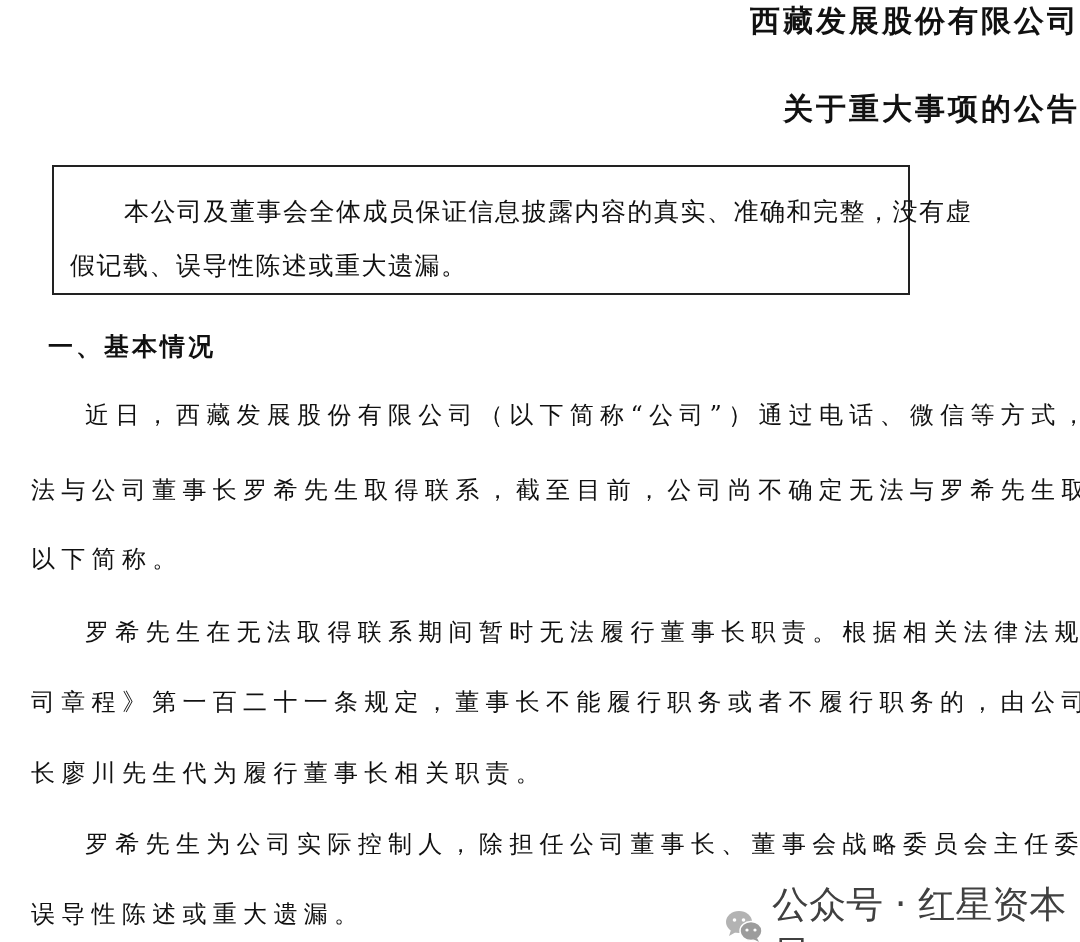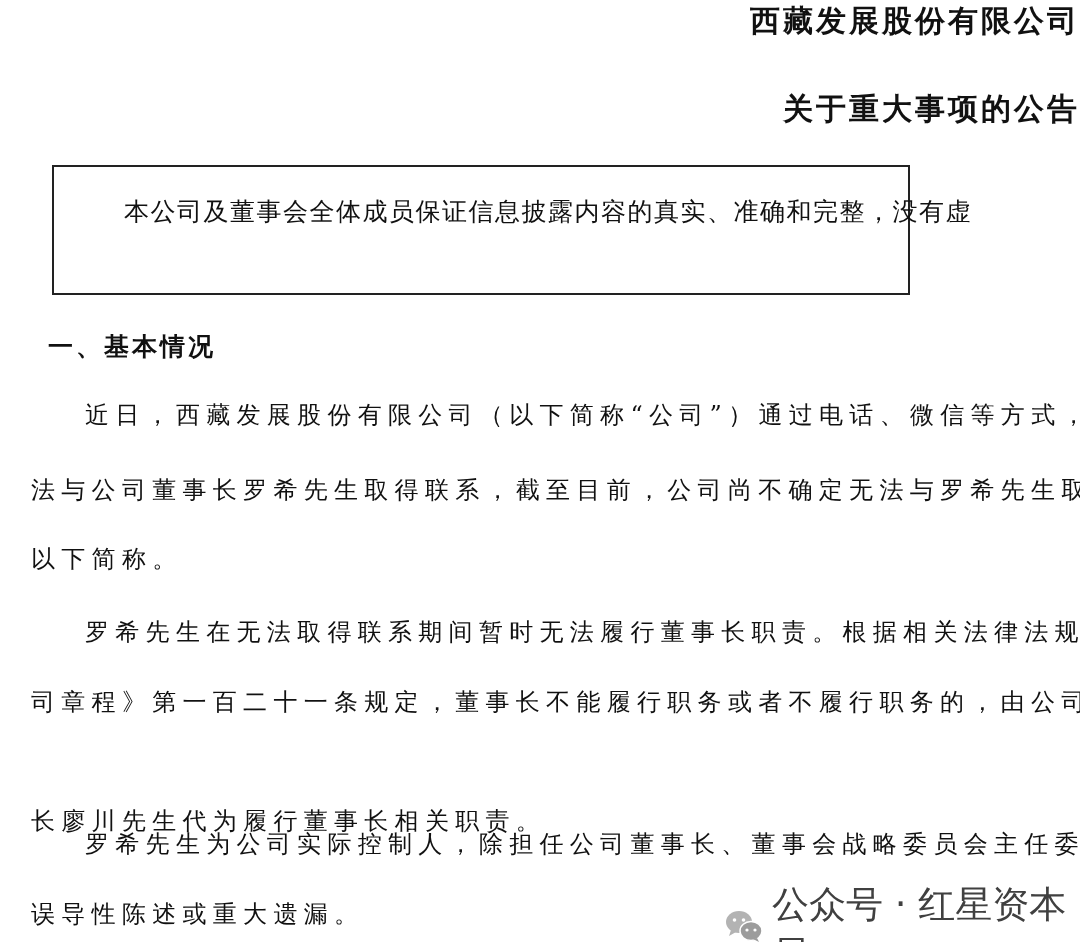--- a/index.html
+++ b/index.html
@@ -17,36 +17,37 @@
       border: 2px solid #222; box-sizing: border-box;
     }
     .notice-line { position: absolute; font-size: 25px; white-space: nowrap; letter-spacing: 1.5px; }
     .nl1 { left: 70px; top: 28px; }
     .nl2 { left: 16px; top: 82px; }
     .heading { font-size: 25px; font-weight: bold; left: 48px; top: 334px; letter-spacing: 3px; }
     .para { font-size: 24px; letter-spacing: 6.3px; }
     .indent { left: 85px; }
     .flush { left: 31px; }
     .p1a { top: 403px; } .p1b { top: 478px; } .p1c { top: 547px; }
-    .p2a { top: 620px; } .p2b { top: 690px; } .p2c { top: 761px; margin-top: 48px; }
+    .p2a { top: 620px; } .p2b { top: 690px; } .p2c { top: 761px; }
     .p3a { top: 832px; } .p3b { top: 902px; }
     .watermark {
       position: absolute; left: 724px; top: 880px; display: flex; align-items: center;
       color: #404040; font-family: "DejaVu Sans", "Liberation Sans", sans-serif; font-size: 37px;
     }
     .watermark svg { margin-right: 8px; }
   </style>
 </head>
 <body>
 
 <div class="line title t1">西藏发展股份有限公司</div>
 <div class="line title t2">关于重大事项的公告</div>
 
 <div class="notice-box">
   <div class="notice-line nl1">本公司及董事会全体成员保证信息披露内容的真实、准确和完整，没有虚</div>
+  <div class="notice-line nl2">假记载、误导性陈述或重大遗漏。</div>
 </div>
 
 <div class="line heading">一、基本情况</div>
 
 <div class="line para indent p1a">近日，西藏发展股份有限公司（以下简称“公司”）通过电话、微信等方式，均无</div>
 <div class="line para flush p1b">法与公司董事长罗希先生取得联系，截至目前，公司尚不确定无法与罗希先生取得联系</div>
 <div class="line para flush p1c">以下简称。</div>
 
 <div class="line para indent p2a">罗希先生在无法取得联系期间暂时无法履行董事长职责。根据相关法律法规及《公</div>
 <div class="line para flush p2b">司章程》第一百二十一条规定，董事长不能履行职务或者不履行职务的，由公司副董事</div>

